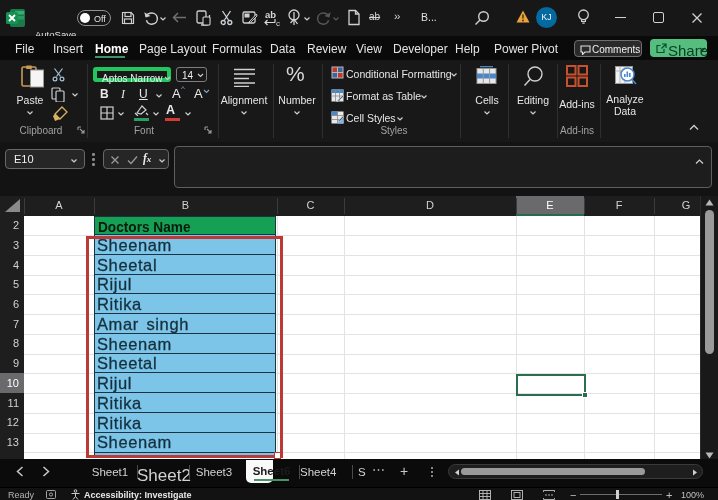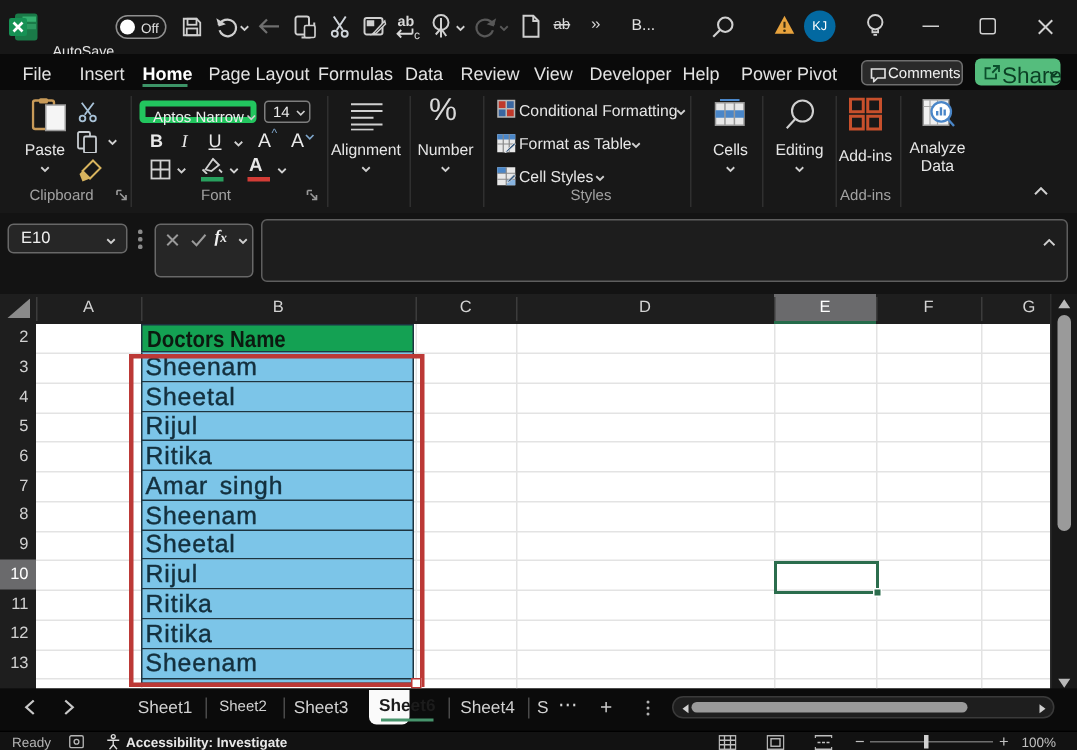--- a/index.html
+++ b/index.html
@@ -322,21 +322,21 @@
 <div class="abs" style="left:0;top:142px;width:718px;height:54px;background:#131313">
   <div class="abs" style="left:5px;top:7px;width:80px;height:20px;background:#262626;border:1px solid #686868;border-radius:4px;box-sizing:border-box">
     <span class="abs" style="left:8px;top:3px;font-size:11px;color:#f0f0f0">E10</span>
     <svg class="abs" style="left:64px;top:8px" width="8" height="6" viewBox="0 0 8 6">
           <path d="M1.5 1.5 L4 4 L6.5 1.5" stroke="#cfcfcf" stroke-width="1.2" fill="none"></path>
         </svg>
   </div>
   <div class="abs" style="left:92px;top:11px;width:2.5px;height:2.5px;border-radius:50%;background:#8a8a8a"></div>
   <div class="abs" style="left:92px;top:16px;width:2.5px;height:2.5px;border-radius:50%;background:#8a8a8a"></div>
   <div class="abs" style="left:92px;top:21px;width:2.5px;height:2.5px;border-radius:50%;background:#8a8a8a"></div>
-  <div class="abs" style="left:103px;top:7px;width:66px;height:36px;background:#262626;border:1px solid #686868;border-radius:4px;box-sizing:border-box">
+  <div class="abs" style="left:103px;top:7px;width:66px;height:20px;background:#262626;border:1px solid #686868;border-radius:4px;box-sizing:border-box">
     <svg class="abs" style="left:6px;top:4.5px" width="10" height="10" viewBox="0 0 10 10">
           <path d="M1.5 1.5 L8.5 8.5 M8.5 1.5 L1.5 8.5" stroke="#9a9a9a" stroke-width="1.3"></path>
         </svg>
     <svg class="abs" style="left:23px;top:4.5px" width="11" height="10" viewBox="0 0 11 10">
           <path d="M1 5.5 L4 8.5 L10 1.5" stroke="#9a9a9a" stroke-width="1.3" fill="none"></path>
         </svg>
     <span class="abs" style="left:39px;top:2px;font-size:11.5px;font-style:italic;font-weight:bold;color:#f0f0f0;font-family:'Liberation Serif',serif">f<i style="font-size:9px">x</i></span>
     <svg class="abs" style="left:54px;top:8px" width="8" height="6" viewBox="0 0 8 6">
           <path d="M1.5 1.5 L4 4 L6.5 1.5" stroke="#cfcfcf" stroke-width="1.2" fill="none"></path>
         </svg>
@@ -447,29 +447,29 @@
 
 <div class="abs" style="left:0;top:459px;width:718px;height:28px;background:#0b0b0b">
   <svg class="abs" style="left:16px;top:7px" width="8" height="11" viewBox="0 0 8 11">
         <path d="M6.5 1 L1.5 5.5 L6.5 10" stroke="#c8c8c8" stroke-width="1.5" fill="none"></path>
       </svg>
   <svg class="abs" style="left:42px;top:7px" width="8" height="11" viewBox="0 0 8 11">
         <path d="M1.5 1 L6.5 5.5 L1.5 10" stroke="#c8c8c8" stroke-width="1.5" fill="none"></path>
       </svg>
   <span class="abs" style="left:85px;top:6.5px;width:50px;text-align:center;font-size:11.5px;color:#d2d2d2">Sheet1</span>
   <div class="abs" style="left:137px;top:6px;width:1px;height:14px;background:#4a4a4a"></div>
-  <span class="abs" style="left:137px;top:6.5px;width:50px;text-align:center;font-size:10px;color:#d2d2d2">Sheet2</span>
+  <span class="abs" style="left:137px;top:6.5px;width:50px;text-align:center;font-size:17px;color:#d2d2d2">Sheet2</span>
   <div class="abs" style="left:189px;top:6px;width:1px;height:14px;background:#4a4a4a"></div>
   <span class="abs" style="left:189px;top:6.5px;width:50px;text-align:center;font-size:11.5px;color:#d2d2d2">Sheet3</span>
   <div class="abs" style="left:246px;top:1px;width:27px;height:22.5px;background:#fafafa;border-radius:0 0 5px 5px">
     <span class="abs" style="left:0;top:5px;width:51px;text-align:center;font-size:11.5px;color:#1c1c1c;font-weight:bold">Sheet6</span>
     <div class="abs" style="left:8px;top:18.5px;width:35px;height:2px;background:#47946c"></div>
   </div>
   <div class="abs" style="left:299px;top:6px;width:1px;height:14px;background:#4a4a4a"></div>
-  <span class="abs" style="left:300px;top:6.5px;width:50px;text-align:center;font-size:11.5px;color:#d2d2d2">Sheet4</span>
+  <span class="abs" style="left:300px;top:6.5px;width:50px;text-align:left;font-size:11.5px;color:#d2d2d2">Sheet4</span>
   <div class="abs" style="left:352px;top:6px;width:1px;height:14px;background:#4a4a4a"></div>
   <span class="abs" style="left:358px;top:6.5px;font-size:11.5px;color:#d2d2d2">S</span>
   <span class="abs" style="left:372px;top:3px;font-size:13px;color:#d2d2d2;letter-spacing:0.5px">⋯</span>
   <span class="abs" style="left:400px;top:3.5px;font-size:14px;color:#c8c8c8">+</span>
   <div class="abs" style="left:431px;top:8px;width:2px;height:2px;border-radius:50%;background:#b0b0b0"></div>
   <div class="abs" style="left:431px;top:12px;width:2px;height:2px;border-radius:50%;background:#b0b0b0"></div>
   <div class="abs" style="left:431px;top:16px;width:2px;height:2px;border-radius:50%;background:#b0b0b0"></div>
   <div class="abs" style="left:448px;top:4.5px;width:255px;height:15px;background:#1e1e1e;border:1px solid #3a3a3a;border-radius:8px;box-sizing:border-box">
     <svg class="abs" style="left:5px;top:4px" width="6" height="7" viewBox="0 0 6 7">
           <path d="M5 0.5 L1 3.5 L5 6.5 z" fill="#d0d0d0"></path>

